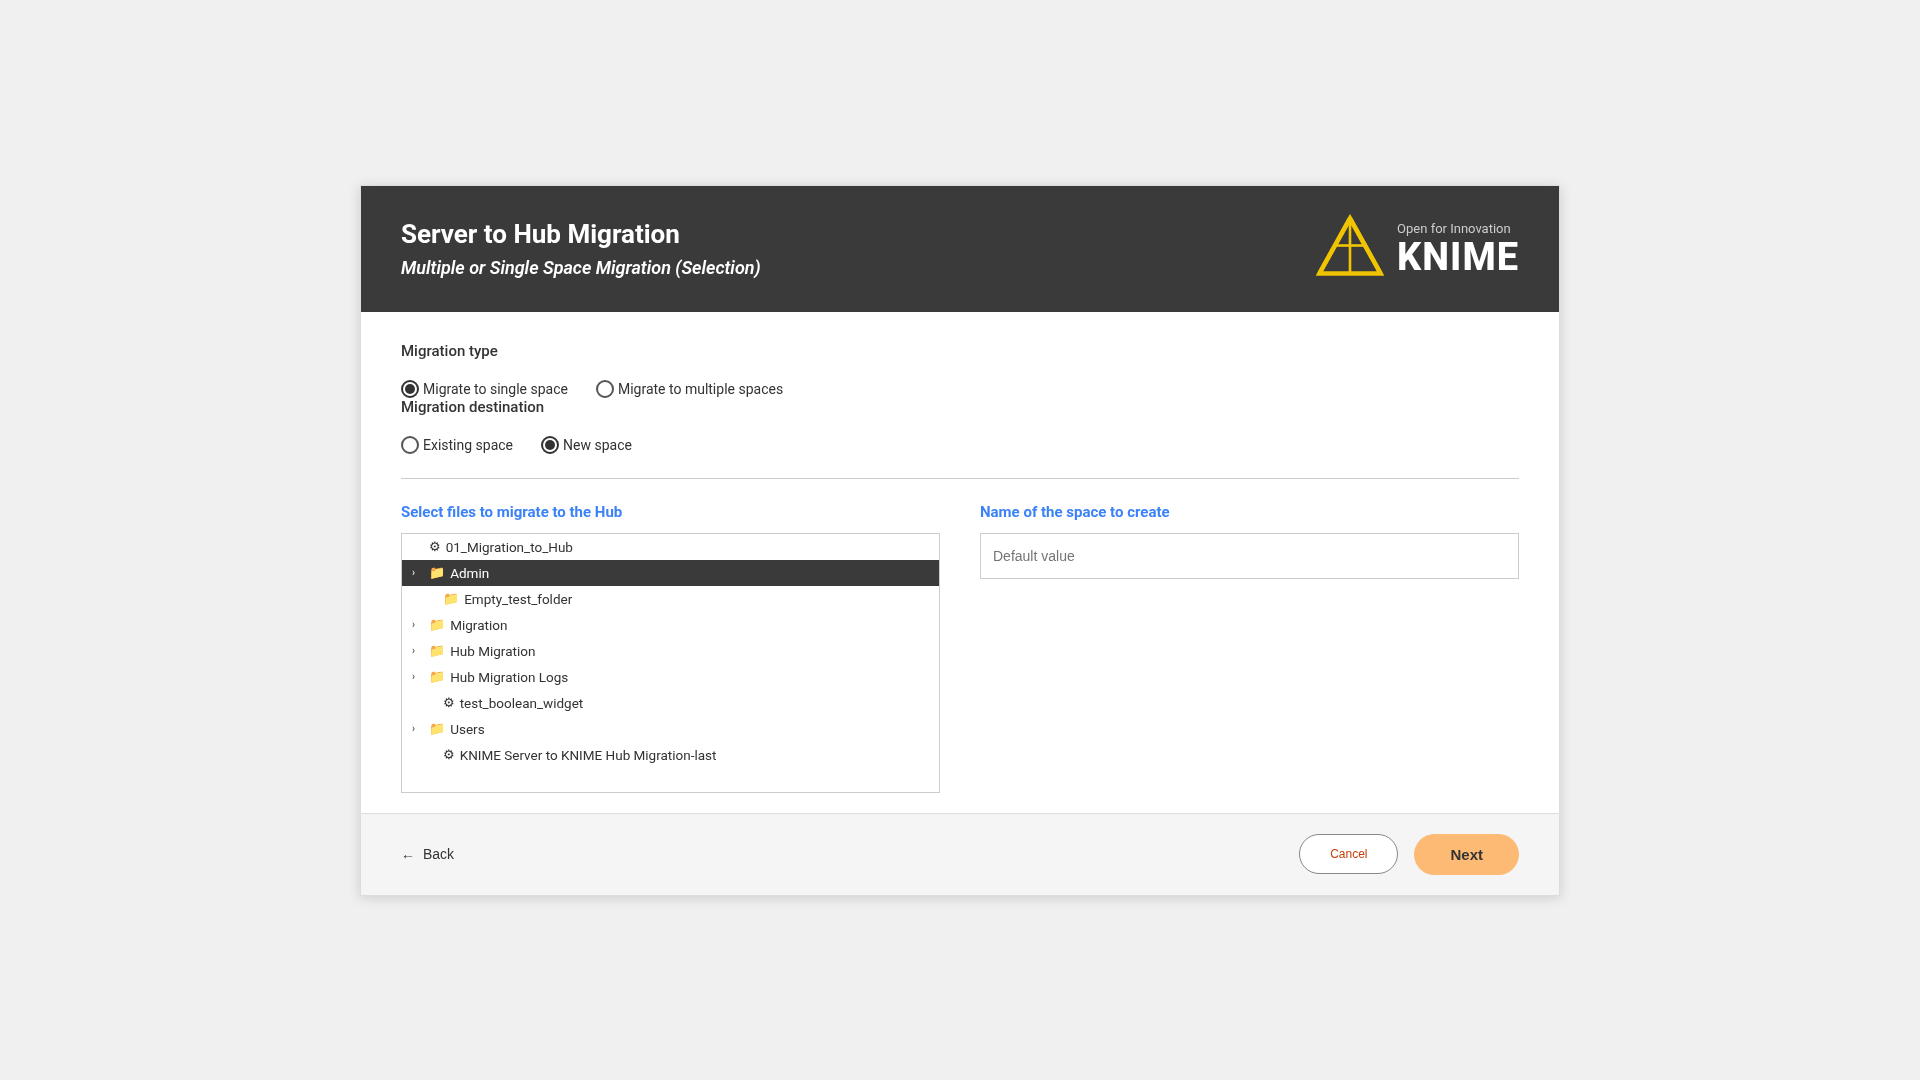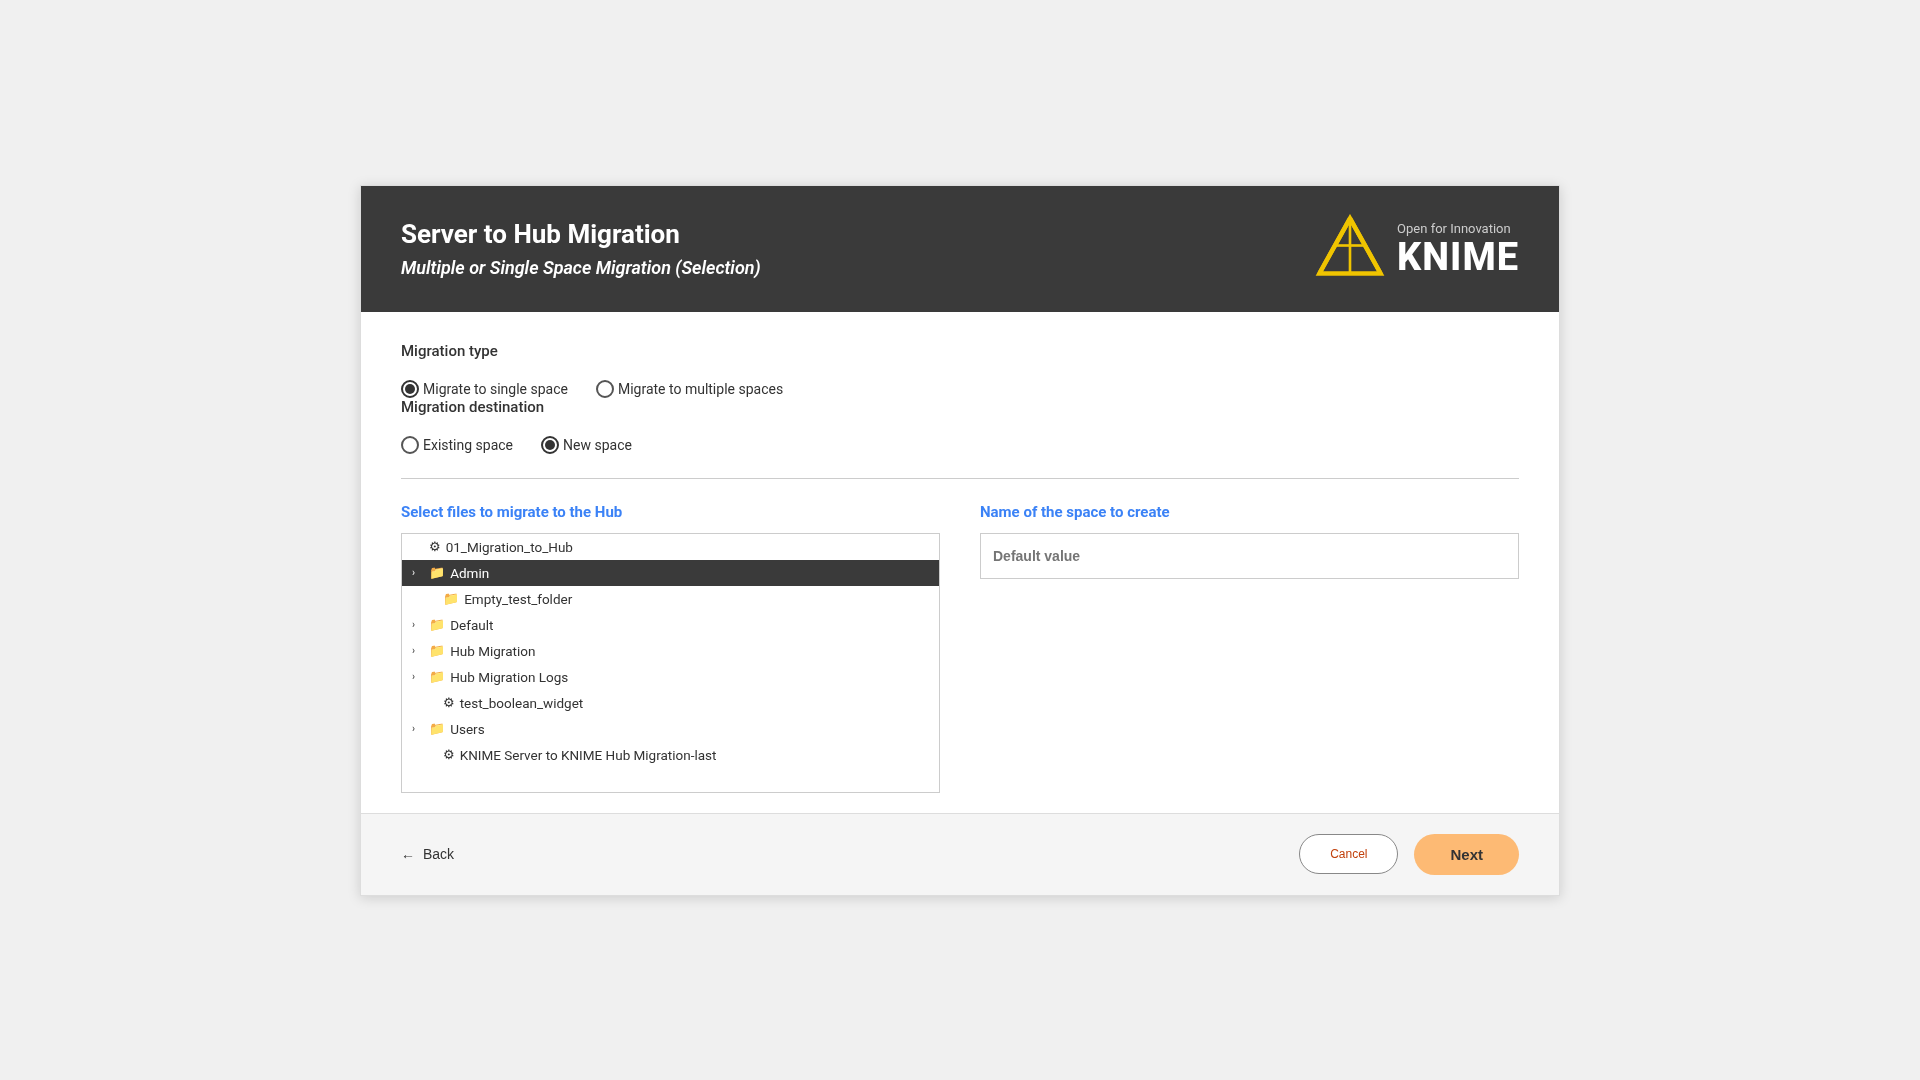--- a/index.html
+++ b/index.html
@@ -177,21 +177,20 @@
       color: inherit;
     }
     
     .space-input {
       width: 100%;
       padding: 14px 12px;
       border: 1px solid #ccc;
       font-size: 14px;
       color: #999;
       outline: none;
-      font-weight: bold;
     }
     
     .footer {
       background: #f5f5f5;
       border-top: 1px solid #ddd;
       padding: 20px 40px;
       display: flex;
       align-items: center;
       justify-content: space-between;
     }
@@ -313,21 +312,21 @@
 
           <div class="tree-item indent1">
             <span class="chevron"></span>
             <span class="tree-icon">📁</span>
             <span>Empty_test_folder</span>
           </div>
 
           <div class="tree-item">
             <span class="chevron">›</span>
             <span class="tree-icon">📁</span>
-            <span>Default</span>
+            <span>Migration</span>
           </div>
 
           <div class="tree-item">
             <span class="chevron">›</span>
             <span class="tree-icon">📁</span>
             <span>Hub Migration</span>
           </div>
 
           <div class="tree-item">
             <span class="chevron">›</span>

